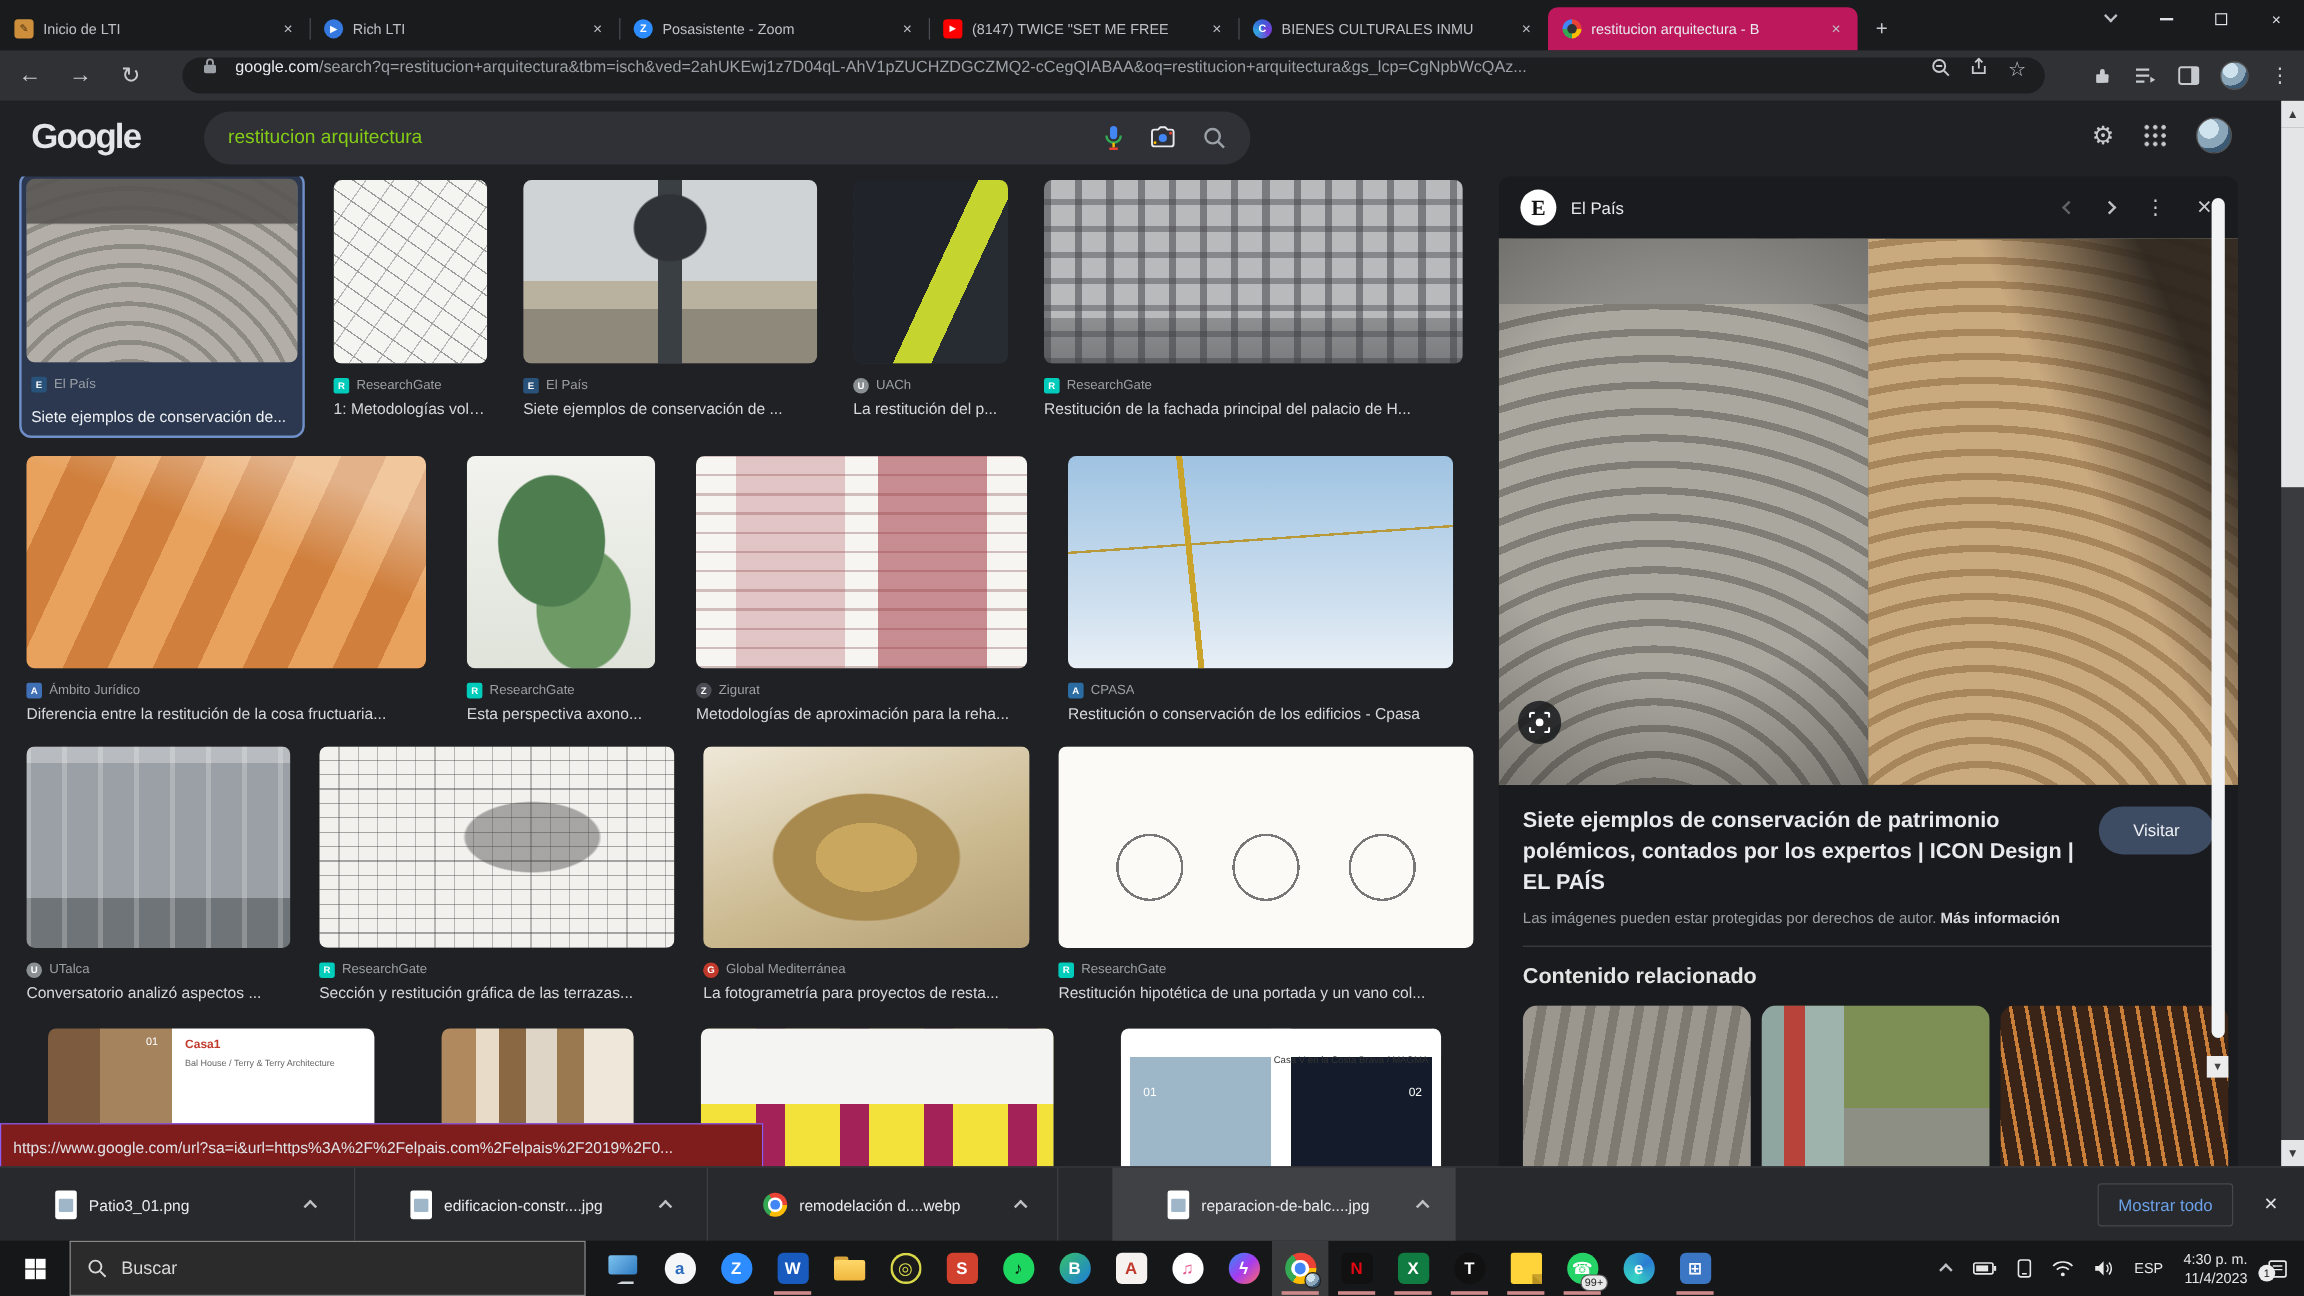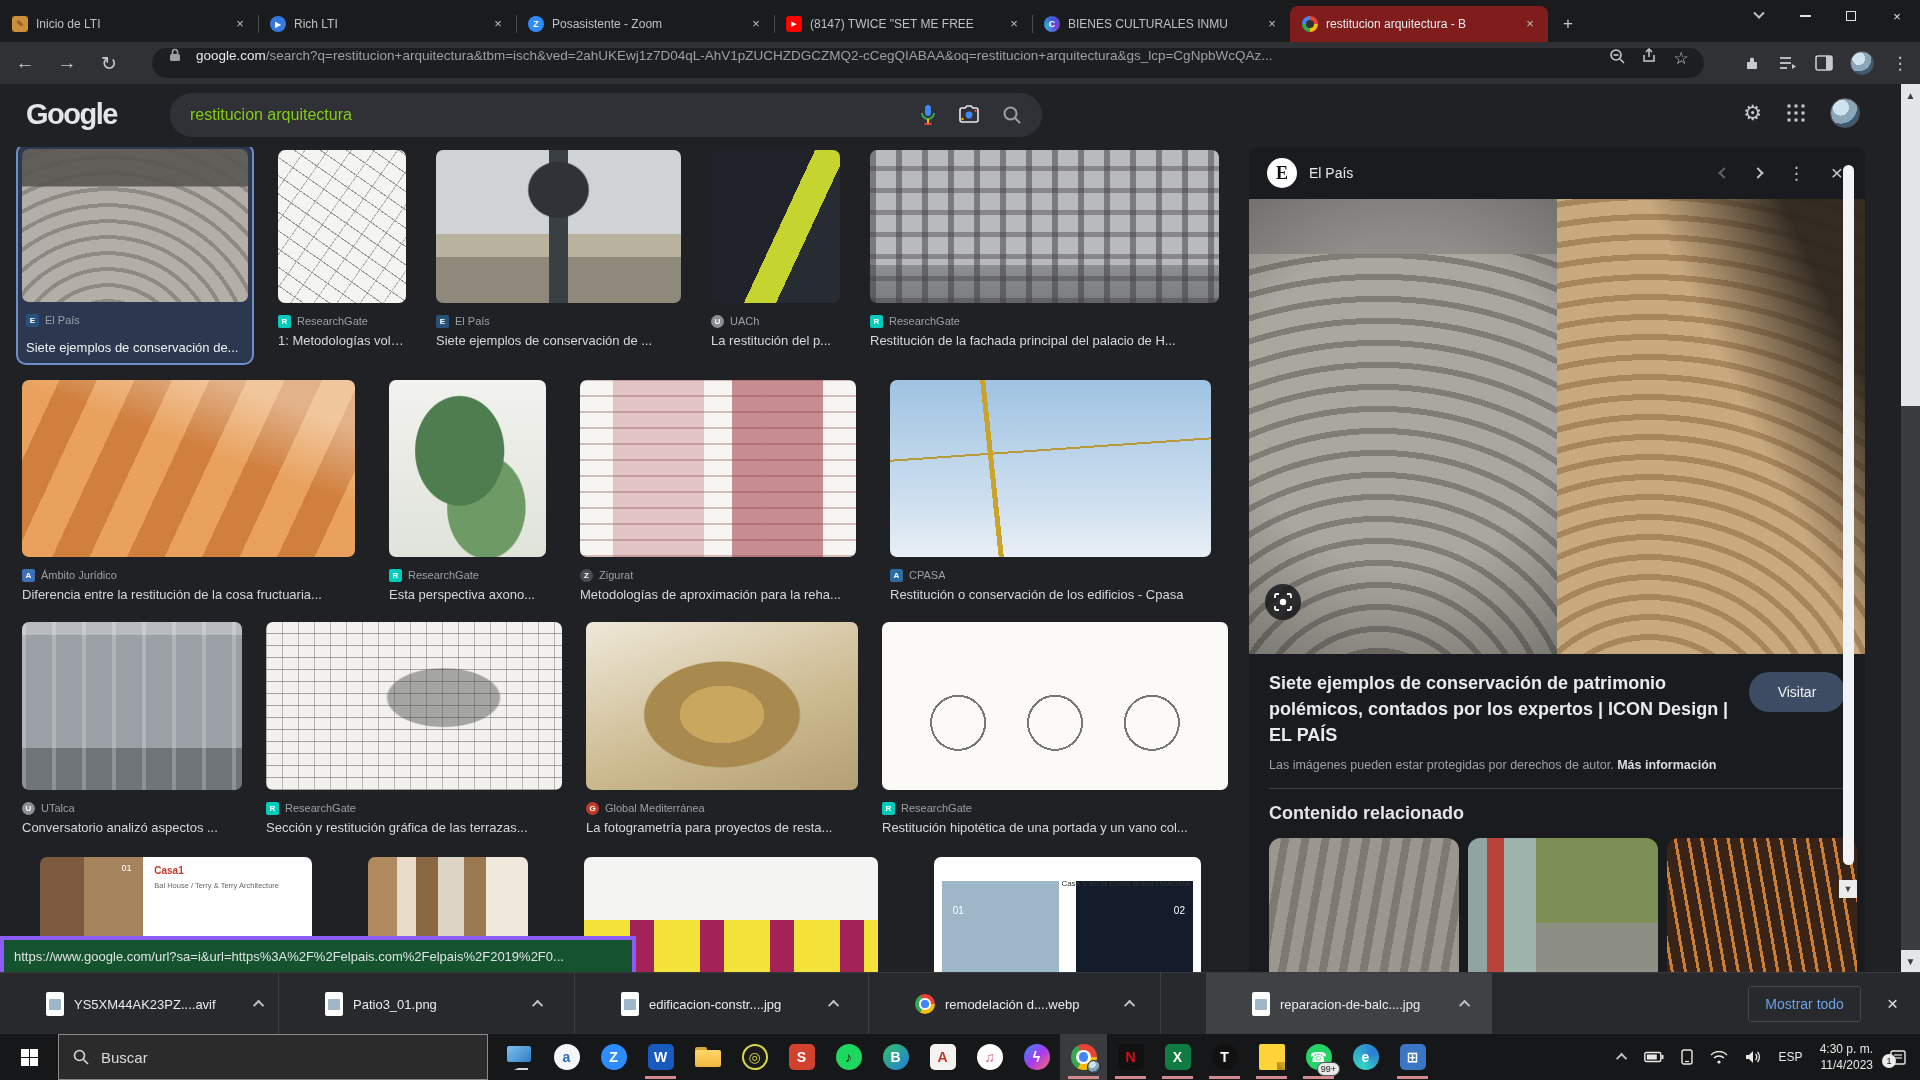--- a/index.html
+++ b/index.html
@@ -6,21 +6,21 @@
   *{box-sizing:border-box;}
   #screen{position:relative;width:1920px;height:1080px;overflow:hidden;
     font-family:"Liberation Sans","DejaVu Sans",sans-serif;background:#202124;color:#e8eaed;}
 
   
   .tabstrip{position:absolute;left:0;top:0;width:1920px;height:42px;background:#1a1b1d;display:flex;align-items:flex-end;}
   .tabs{display:flex;height:42px;align-items:flex-end;}
   .tab{width:258px;height:36px;display:flex;align-items:center;gap:8px;padding:0 10px 0 12px;
     color:#bdc1c6;font-size:12px;border-radius:8px 8px 0 0;position:relative;}
   .tab:not(.active):after{content:"";position:absolute;right:-1px;top:9px;height:18px;width:1px;background:#4a4d51;}
-  .tab.active{background:#7f1d1d;color:#e8eaed;}
+  .tab.active{background:#be185d;color:#e8eaed;}
   .tab-label{flex:1;white-space:nowrap;overflow:hidden;text-overflow:clip;}
   .tab-close{width:16px;height:16px;line-height:15px;text-align:center;border-radius:50%;font-size:13px;color:#bdc1c6;flex:0 0 auto;}
   .fav{width:16px;height:16px;flex:0 0 auto;display:inline-flex;align-items:center;justify-content:center;font-size:9px;font-weight:bold;}
   .fav-notebook{background:#cd8f3c;color:#53350f;border-radius:3px;}
   .fav-richlti{background:#3579e0;color:#fff;border-radius:50%;font-size:8px;}
   .fav-zoom{background:#2d8cff;color:#fff;border-radius:50%;}
   .fav-youtube{background:#f00;color:#fff;border-radius:3px;font-size:7px;}
   .fav-bienes{background:conic-gradient(#3b5bd8,#7a3bd8,#2fa7e0,#3b5bd8);color:#fff;border-radius:50%;}
   .fav-google{background:conic-gradient(#ea4335 0 25%,#fbbc05 0 50%,#34a853 0 75%,#4285f4 0 100%);border-radius:50%;position:relative;}
   .fav-google:after{content:"";position:absolute;inset:4px;border-radius:50%;background:#2f3135;}
@@ -132,21 +132,21 @@
     display:flex;align-items:center;justify-content:center;}
 
   
   .pagebar{position:absolute;right:0;top:84px;width:19px;height:888px;background:#3a3b3e;}
   .pagebar .arr{position:absolute;left:0;width:19px;height:22px;background:#e4e5e7;color:#3a3a3a;font-size:10px;display:flex;align-items:center;justify-content:center;}
   .pagebar .arr.top{top:0;}
   .pagebar .arr.bot{bottom:0;}
   .pagebar .pthumb{position:absolute;left:0;top:22px;width:19px;height:300px;background:#e4e5e7;}
 
   
-  .statuspill{position:absolute;left:0;top:936px;width:636px;height:40px;background:#14532d;border:4px solid #8b5cf6;
+  .statuspill{position:absolute;left:0;top:936px;width:636px;height:40px;background:#7f1d1d;border:1px solid #8b5cf6;
     display:flex;align-items:center;padding:0 10px;font-size:13px;color:#dfe2e6;white-space:nowrap;overflow:hidden;z-index:5;}
 
   
   .dlbar{position:absolute;left:0;top:972px;width:1920px;height:62px;background:#28292c;border-top:1px solid #3a3b3e;z-index:6;display:flex;}
   .dl-item{height:62px;display:flex;align-items:center;padding:0 14px 0 46px;gap:10px;border-right:1px solid #3f4043;}
   .dl-item.hl{background:#3f4144;border-right:none;margin-left:45px;}
   .dl-doc{width:18px;height:24px;background:#fff;border-radius:2px;position:relative;flex:0 0 auto;}
   .dl-doc:after{content:"";position:absolute;left:3px;top:7px;width:12px;height:11px;background:#9fb6c9;border-radius:1px;}
   .dl-name{font-size:13px;color:#e8eaed;max-width:172px;white-space:nowrap;overflow:hidden;flex:1;}
   .dl-right{position:absolute;right:0;top:0;height:62px;display:flex;align-items:center;gap:26px;padding-right:22px;padding-left:21px;}
@@ -533,25 +533,20 @@
   <div class="pagebar" data-name="page-scrollbar">
     <div class="arr top" data-name="scroll-up-icon">▲</div>
     <div class="pthumb" data-name="scrollbar-thumb"></div>
     <div class="arr bot" data-name="scroll-down-icon">▼</div>
   </div>
 
   <div class="statuspill" data-name="status-bar-url">https://www.google.com/url?sa=i&amp;url=https%3A%2F%2Felpais.com%2Felpais%2F2019%2F0...</div>
 
   <div class="dlbar" data-name="download-bar">
     <div style="display:flex;" id="dl-items" data-name="download-items">
-        <div class="dl-item" data-name="download-item" style="width: 279px;">
-          <span class="dl-doc" data-name="file-icon"></span>
-          <span class="dl-name" data-name="download-filename">YS5XM44AK23PZ....avif</span>
-          <span class="chv up" data-name="expand-download-icon"></span>
-        </div>
         <div class="dl-item" data-name="download-item" style="width: 296px;">
           <span class="dl-doc" data-name="file-icon"></span>
           <span class="dl-name" data-name="download-filename">Patio3_01.png</span>
           <span class="chv up" data-name="expand-download-icon"></span>
         </div>
         <div class="dl-item" data-name="download-item" style="width: 294px;">
           <span class="dl-doc" data-name="file-icon"></span>
           <span class="dl-name" data-name="download-filename">edificacion-constr....jpg</span>
           <span class="chv up" data-name="expand-download-icon"></span>
         </div>

